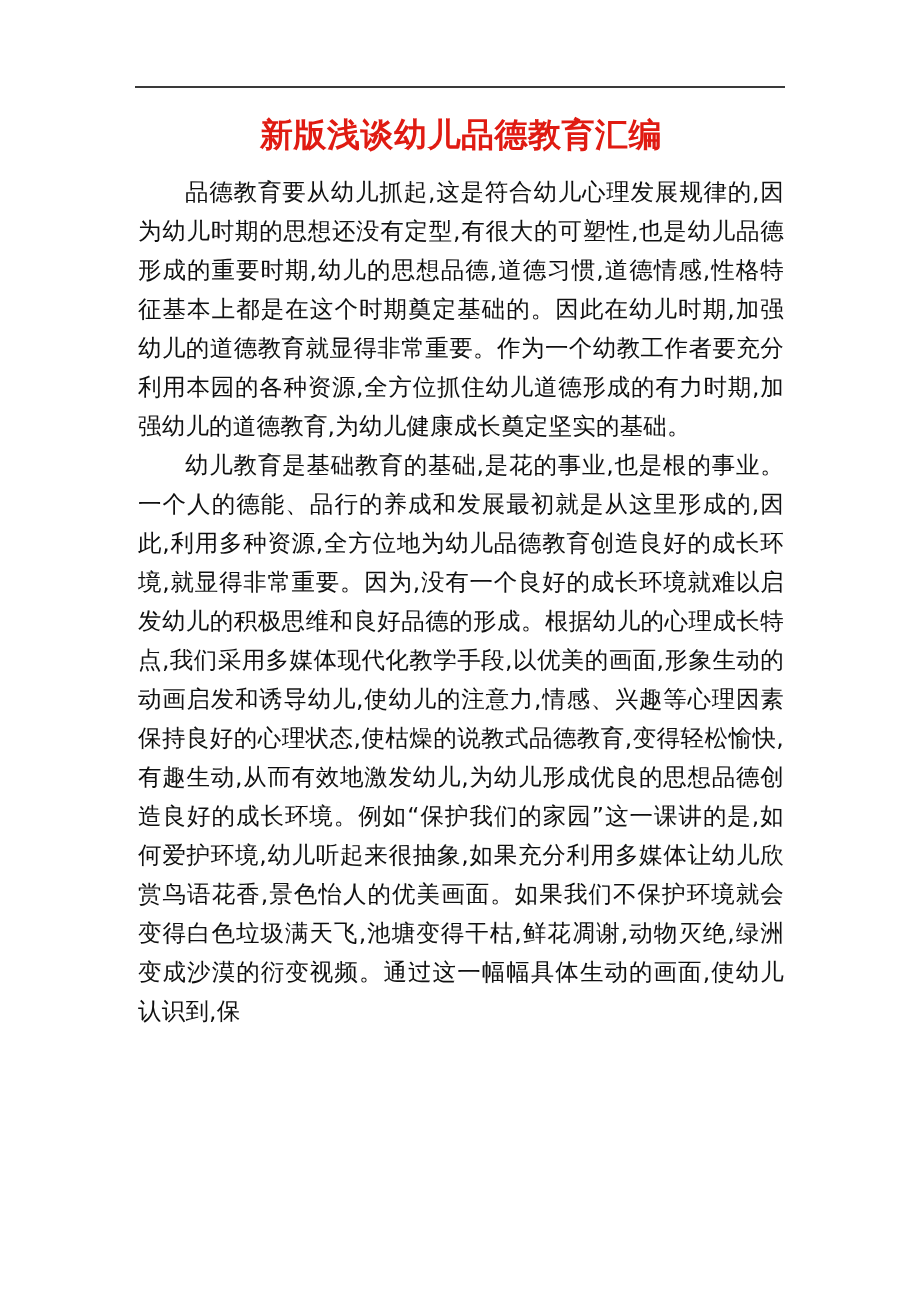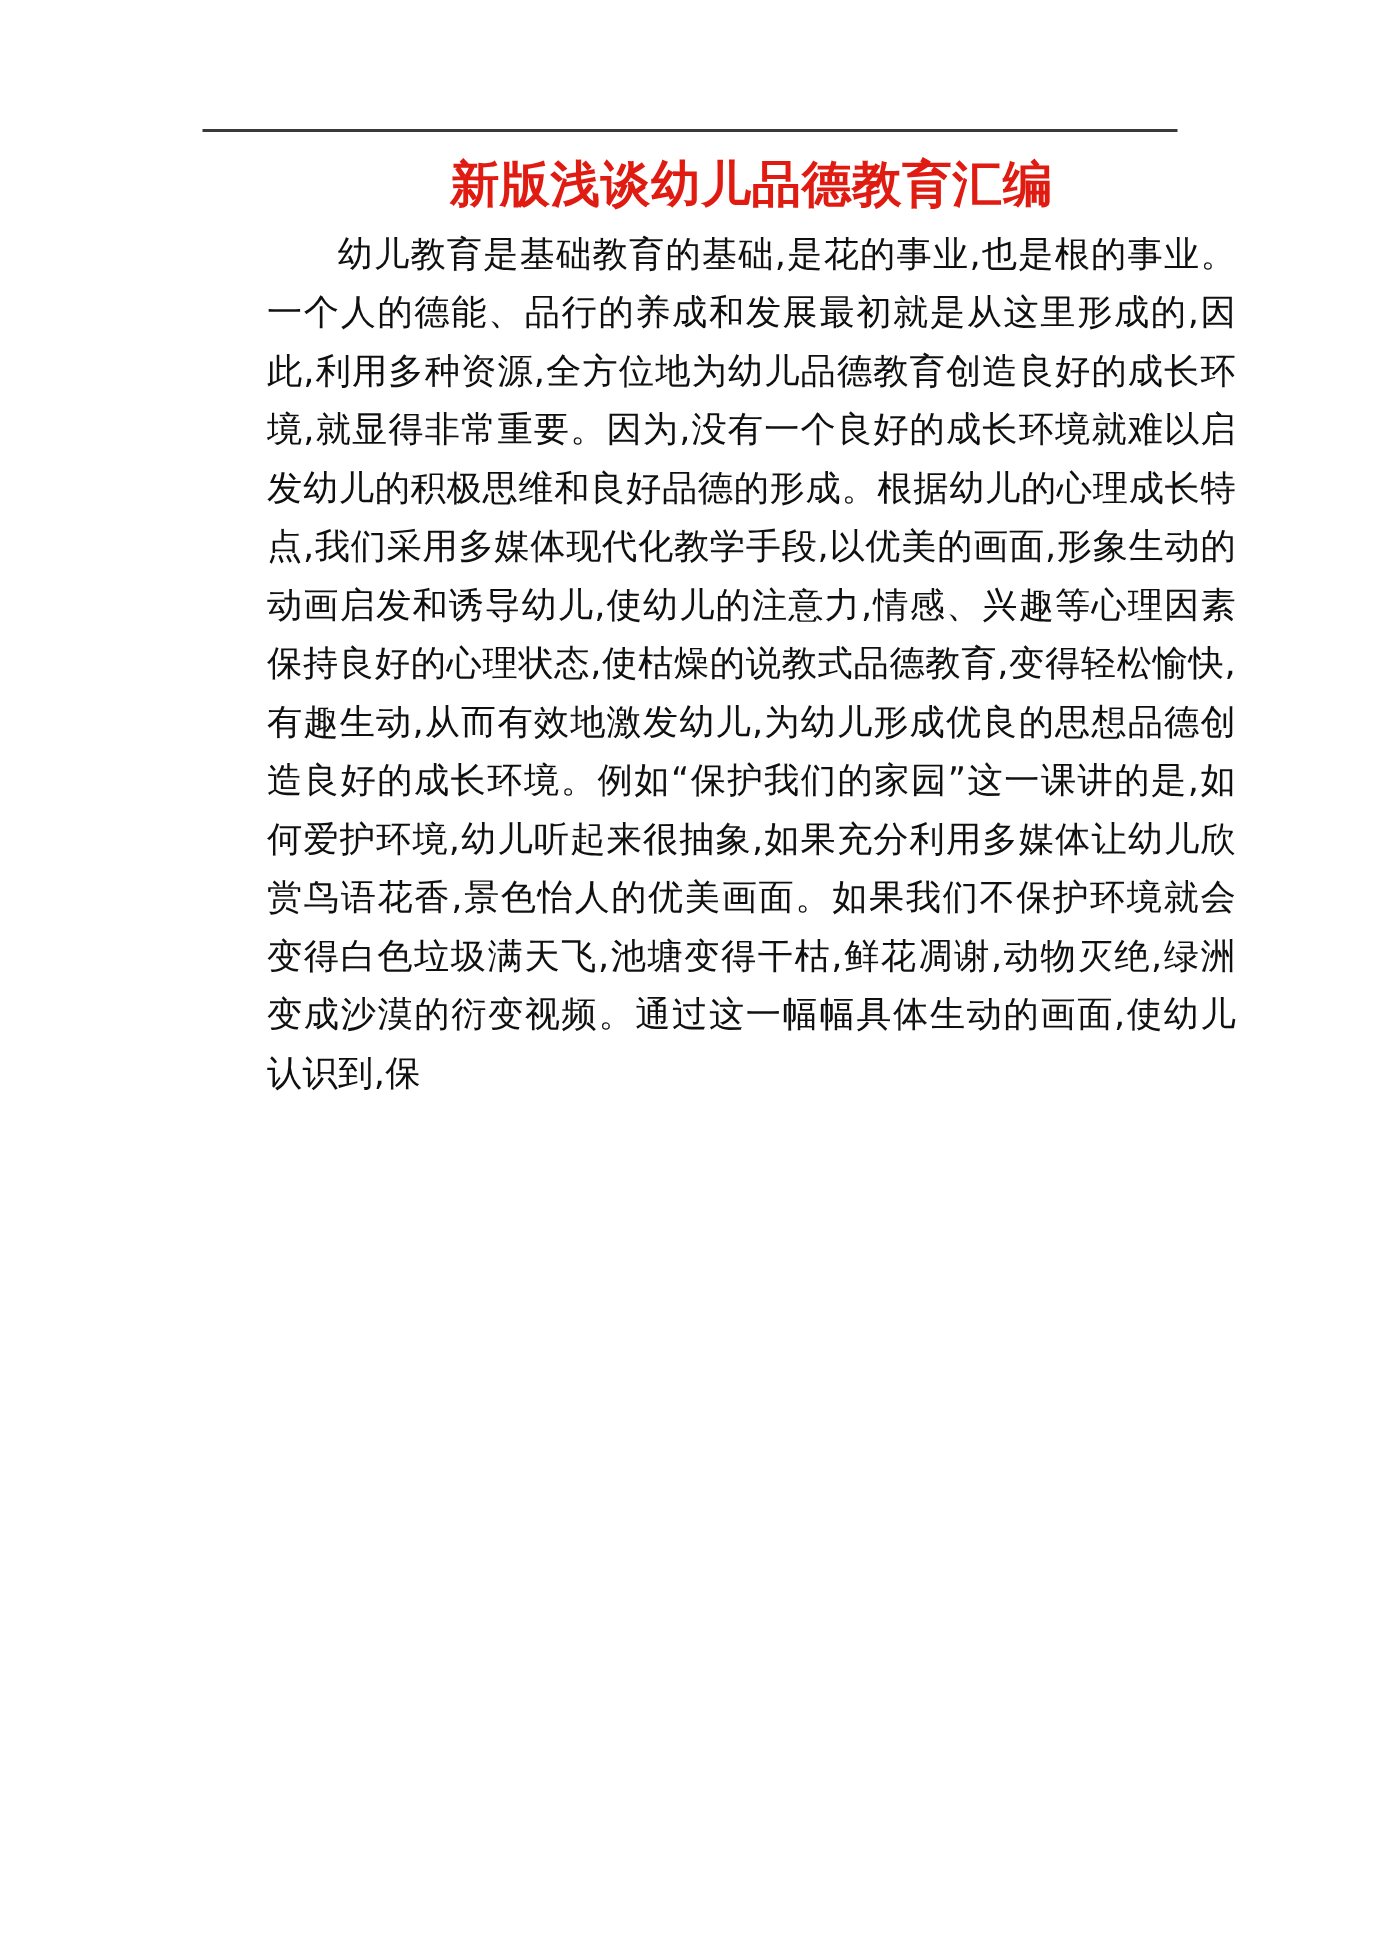--- a/index.html
+++ b/index.html
@@ -36,23 +36,22 @@
     top: 86px;
     width: 650px;
     height: 0;
     border-top: 2px solid #3a3a3a;
   }
 
   
   .content {
     position: absolute;
     left: 138px;
-    top: 100px;
+    top: 112px;
     width: 646px;
-    margin-left: 40px;
   }
 
   
   .doc-title {
     margin: 0;
     padding: 0 0 4px 0;
     text-align: center;
     color: #e01b12;
     font-size: 33px;
     line-height: 46px;
@@ -109,20 +108,21 @@
 <div class="page">
 
   <div class="header-band">
     <div class="header-rule"></div>
   </div>
 
   <div class="content">
 
     <h1 class="doc-title" id="title-el">新版浅谈幼儿品德教育汇编</h1>
 
+    <p class="para first">品德教育要从幼儿抓起,这是符合幼儿心理发展规律的,因为幼儿时期的思想还没有定型,有很大的可塑性,也是幼儿品德形成的重要时期,幼儿的思想品德,道德习惯,道德情感,性格特征基本上都是在这个时期奠定基础的。因此在幼儿时期,加强幼儿的道德教育就显得非常重要。作为一个幼教工作者要充分利用本园的各种资源,全方位抓住幼儿道德形成的有力时期,加强幼儿的道德教育,为幼儿健康成长奠定坚实的基础。</p>
 
 
     <p class="para">幼儿教育是基础教育的基础,是花的事业,也是根的事业。一个人的德能、品行的养成和发展最初就是从这里形成的,因此,利用多种资源,全方位地为幼儿品德教育创造良好的成长环境,就显得非常重要。因为,没有一个良好的成长环境就难以启发幼儿的积极思维和良好品德的形成。根据幼儿的心理成长特点,我们采用多媒体现代化教学手段,以优美的画面,形象生动的动画启发和诱导幼儿,使幼儿的注意力,情感、兴趣等心理因素保持良好的心理状态,使枯燥的说教式品德教育,变得轻松愉快,有趣生动,从而有效地激发幼儿,为幼儿形成优良的思想品德创造良好的成长环境。例如“保护我们的家园”这一课讲的是,如何爱护环境,幼儿听起来很抽象,如果充分利用多媒体让幼儿欣赏鸟语花香,景色怡人的优美画面。如果我们不保护环境就会变得白色垃圾满天飞,池塘变得干枯,鲜花凋谢,动物灭绝,绿洲变成沙漠的衍变视频。通过这一幅幅具体生动的画面,使幼儿认识到,保</p>
 
   </div>
 
   <div class="clip-tail"></div>
 
 </div>
 

